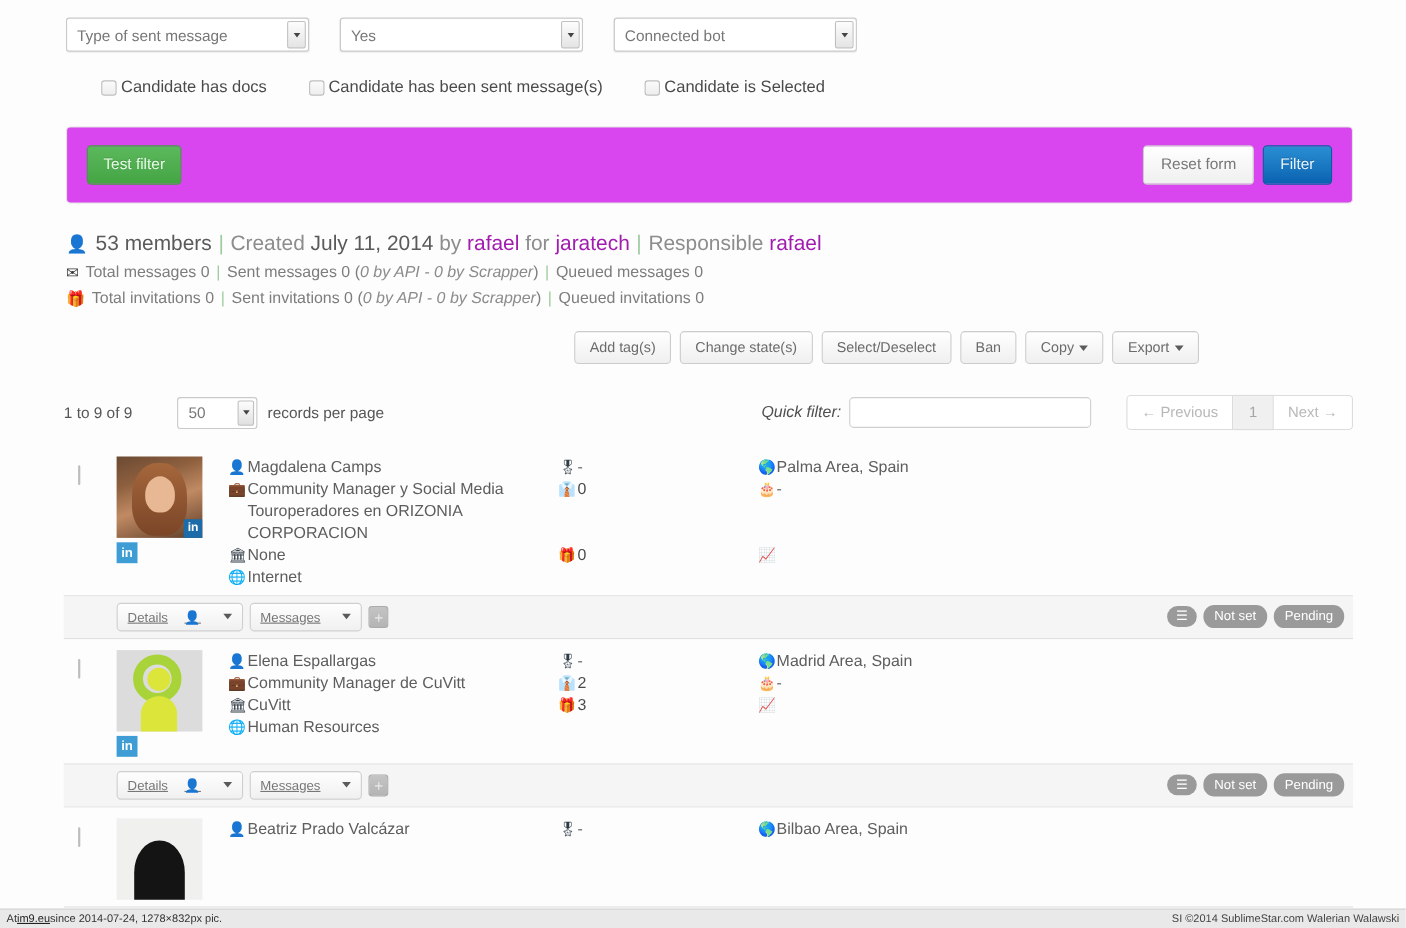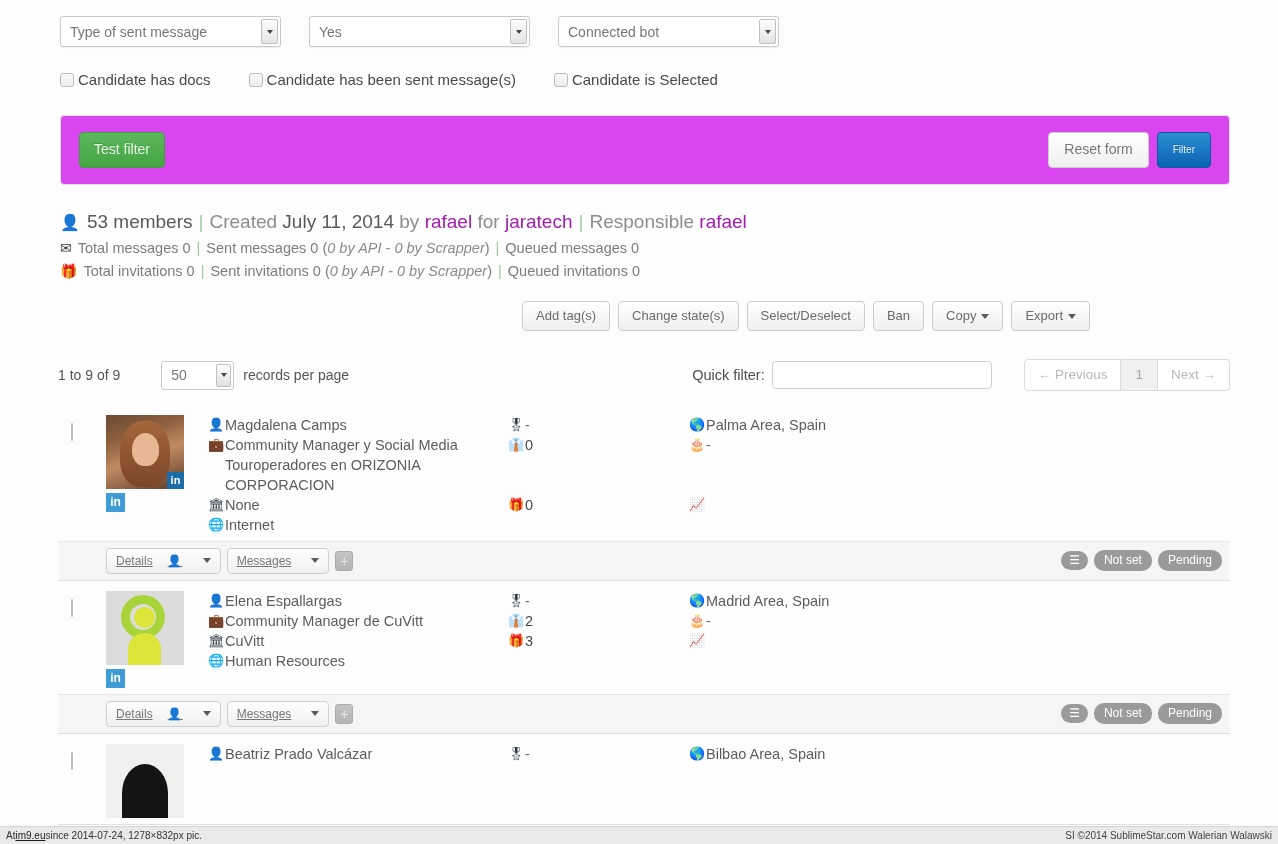--- a/index.html
+++ b/index.html
@@ -37,21 +37,21 @@
   }
   .sel .arrowbox i {
     width: 0; height: 0;
     border-left: 3.5px solid transparent;
     border-right: 3.5px solid transparent;
     border-top: 4px solid #444;
     display: block;
   }
 
   
-  .checks { padding: 24px 0 0 60px; display: flex; align-items: center; }
+  .checks { padding: 24px 0 0 60px; display: flex; align-items: center; margin-left: 32px; }
   .chk-item { display: flex; align-items: center; margin-right: 38px; }
   .cbox {
     width: 14px; height: 14px;
     border: 1px solid #bdbdbd;
     border-radius: 3px;
     background: linear-gradient(#fbfbfb,#ededed);
     margin-right: 4px;
     flex: 0 0 auto;
   }
   .chk-item span { font-size: 15px; color: #4a4a4a; }
@@ -84,21 +84,21 @@
     color: #eafbea;
     padding: 9px 14px;
     font-size: 14px;
     text-shadow: 0 -1px 0 rgba(0,0,0,.15);
   }
   .btn-blue {
     background: linear-gradient(#2a8fd4,#0b62b0);
     border: 1px solid #0a5b9e;
     color: #eaf4fd;
     padding: 9px 15px;
-    font-size: 10px;
+    font-size: 14px;
     text-shadow: 0 -1px 0 rgba(0,0,0,.2);
   }
   .btn-default-lg { padding: 9px 15px; font-size: 14px; color: #777; }
   .panel-right { margin-left: auto; display: flex; gap: 8px; }
 
   
   .meta { margin: 26px 0 0 60px; }
   .meta-line1 { font-size: 19px; color: #8d8d8d; display: flex; align-items: baseline; }
   .meta-line1 .ic { color: #3d3d3d; font-size: 16px; margin-right: 7px; }
   .meta-line1 .dark { color: #5a5a5a; }
@@ -148,21 +148,21 @@
     border: 1px solid #bfbfbf; border-radius: 2px;
     display: flex; align-items: center; justify-content: center;
   }
   .minisel .arrowbox i {
     width: 0; height: 0;
     border-left: 3px solid transparent;
     border-right: 3px solid transparent;
     border-top: 4px solid #444;
   }
   .qf { margin-left: auto; display: flex; align-items: center; }
-  .qf label { font-size: 14.5px; color: #4f4f4f; margin-right: 7px; }
+  .qf label { font-size: 14.5px; color: #4f4f4f; margin-right: 7px; font-style: italic; }
   .qf input {
     width: 220px; height: 28px;
     border: 1px solid #cfcfcf; border-radius: 4px;
     background: #fff; font-size: 13px; padding: 0 8px;
     font-family: "Liberation Sans", sans-serif;
     color: #555;
   }
   .pager { display: flex; margin-left: 32px; }
   .pager div {
     border: 1px solid #dcdcdc;

